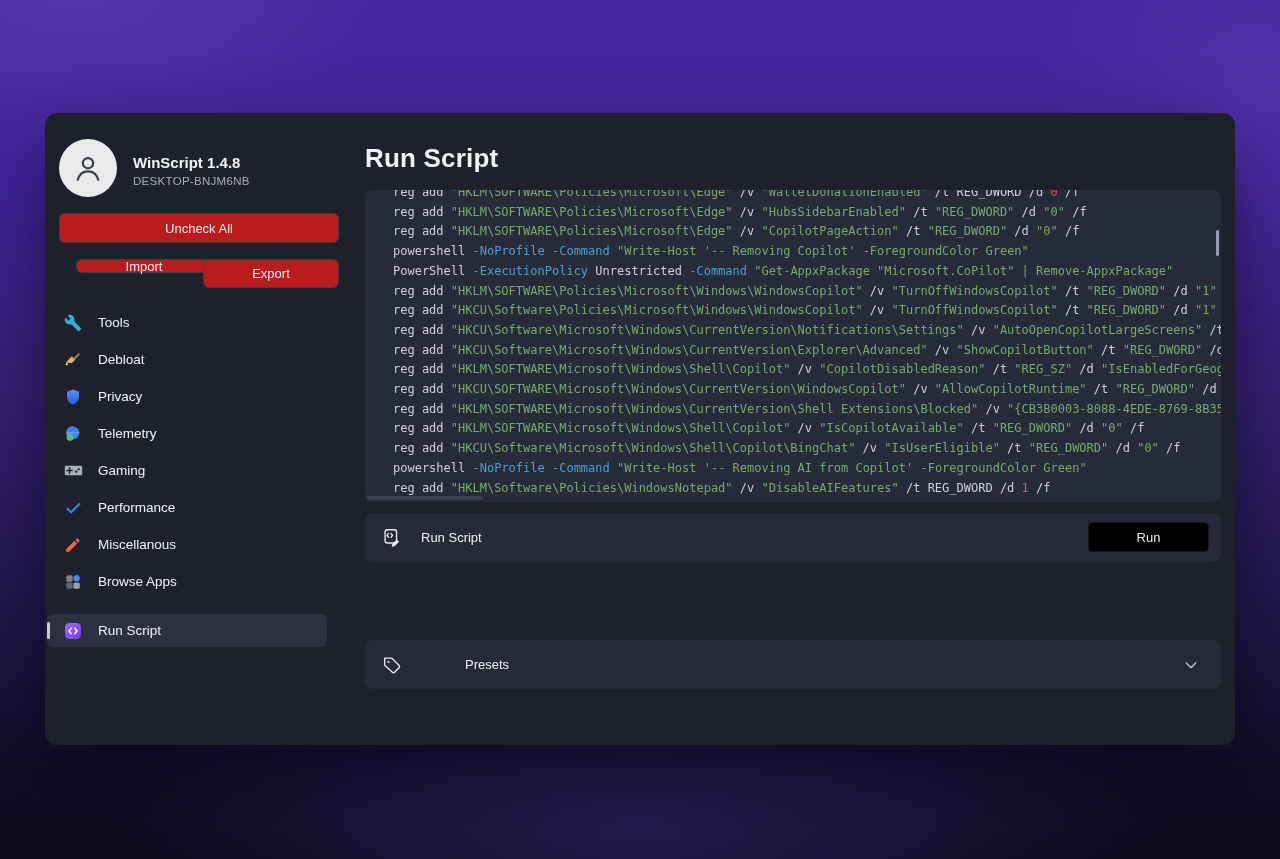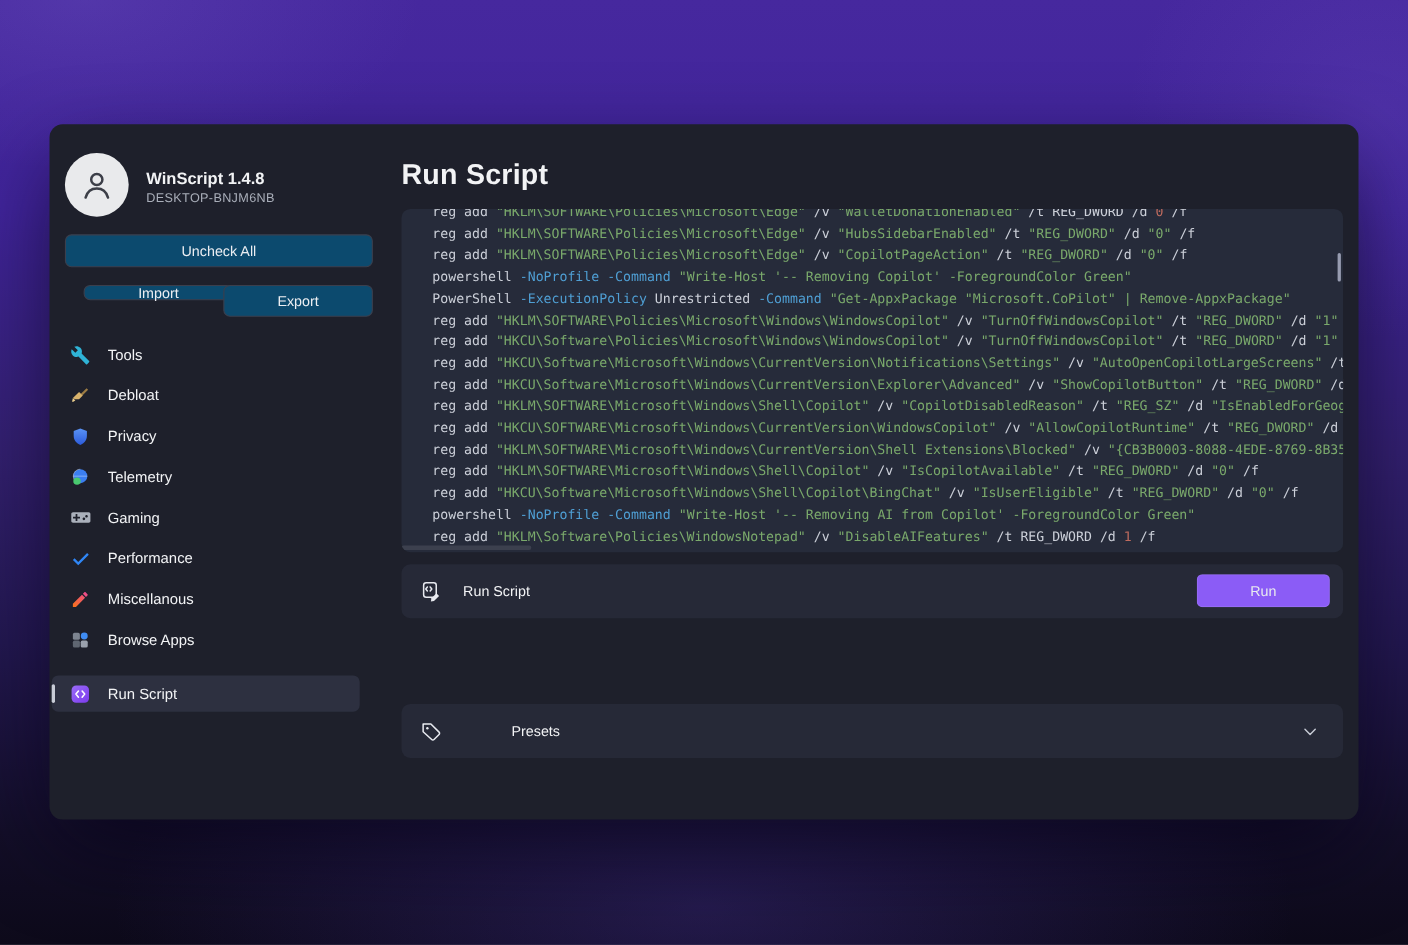--- a/index.html
+++ b/index.html
@@ -19,21 +19,21 @@
     box-shadow:0 30px 80px -10px rgba(8,4,26,0.75);
   }
   
   .avatar {
     position:absolute; left:14px; top:26px; width:58px; height:58px;
     border-radius:50%; background:#e9eaec; display:flex; align-items:center; justify-content:center;
   }
   .app-title { position:absolute; left:88px; top:41px; font-size:15px; font-weight:700; }
   .app-sub   { position:absolute; left:88px; top:62px; font-size:11.5px; color:#a9aeb9; letter-spacing:0.3px; }
   .btn {
-    background:#0c4a6e; border:1px solid #3b3f4d; border-radius:6px;
+    background:#b91c1c; border:1px solid #3b3f4d; border-radius:6px;
     color:#eceef2; font-size:13px; font-family:"Liberation Sans",sans-serif;
     display:flex; align-items:center; justify-content:center; cursor:pointer;
   }
   .btn-uncheck { position:absolute; left:14px; top:100px; width:280px; height:30px; }
   .btn-import  { position:absolute; left:31px; top:146px; width:136px; height:14px; }
   .btn-export  { position:absolute; left:158px; top:146px; width:136px; height:29px; }
   .nav { position:absolute; left:2px; top:191px; width:280px; }
   .nav-item {
     position:relative; display:flex; align-items:center; height:37px;
     padding-left:16px; border-radius:6px; font-size:13.5px; cursor:pointer;
@@ -73,21 +73,21 @@
     background:#262937; border-radius:8px;
     display:flex; align-items:center; padding:0 15px;
   }
   .row-run    { top:400px; }
   .row-copy   { top:464px; }
   .row-preset { top:527px; cursor:pointer;gap:44px; }
   .action-row .ricon { width:24px; height:24px; display:flex; align-items:center; justify-content:center; flex:0 0 24px; }
   .action-row .rlabel { margin-left:17px; font-size:13px; }
   .row-btn {
     position:absolute; right:12px; top:9px; width:121px; height:30px;
-    background:#8b5cf6; border:1px solid rgba(255,255,255,0.09); border-radius:5px;
+    background:#000000; border:1px solid rgba(255,255,255,0.09); border-radius:5px;
     color:#e8eaef; font-size:13px; font-family:"Liberation Sans",sans-serif;
     display:flex; align-items:center; justify-content:center; cursor:pointer;
   }
   .chev { position:absolute; right:22px; top:17px; }
   svg { display:block; }
 </style>
 </head>
 <body>
 
 <div class="window">

